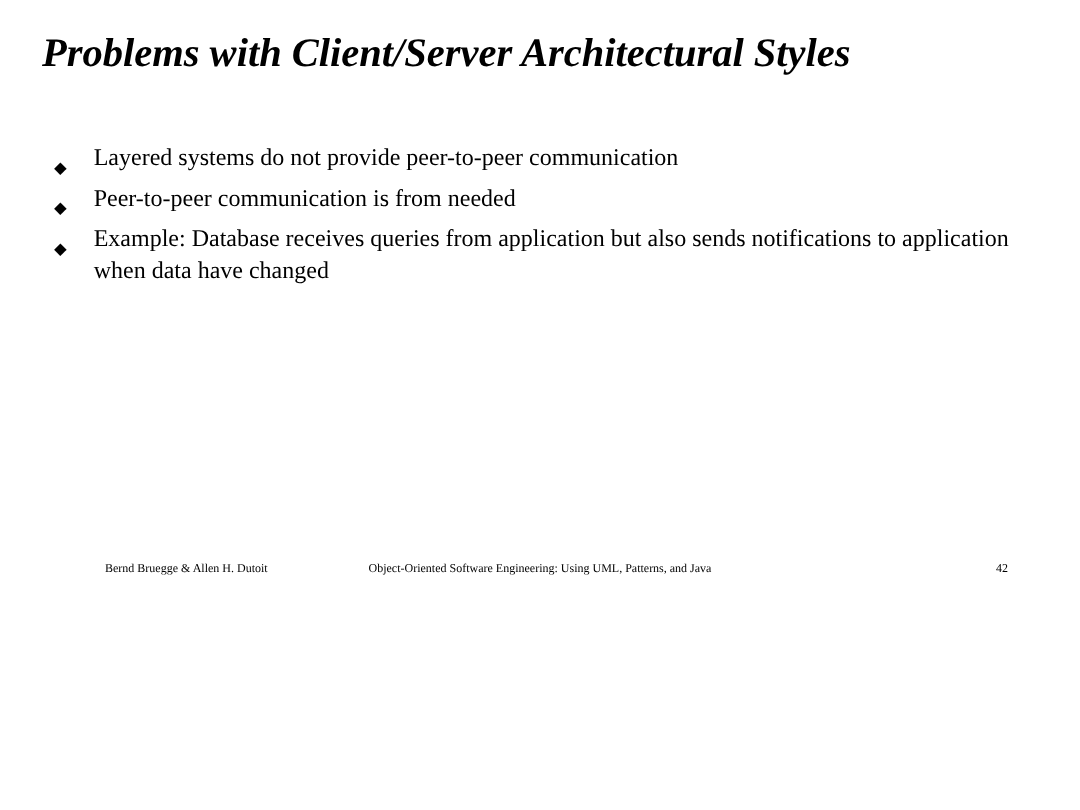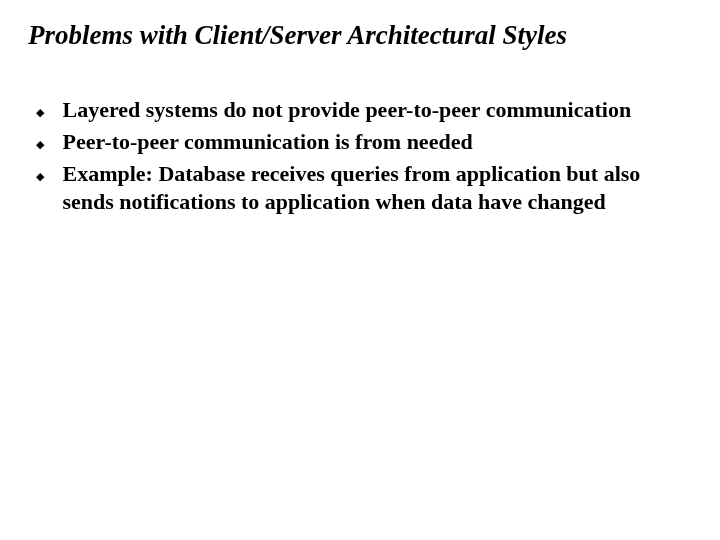--- a/index.html
+++ b/index.html
@@ -42,22 +42,21 @@
   }
   .bullet-glyph {
     flex: 0 0 auto;
     font-size: 11px;
     margin-top: 9px;
     margin-right: 18px;
     font-style: normal;
   }
   .bullet-text {
     flex: 1 1 auto;
-    font-size: 22px;
-    font-weight: bold;
+    font-size: 16px;
   }
   .footer {
     position: absolute;
     bottom: 16px;
     left: 0;
     right: 0;
     height: 14px;
     font-size: 8px;
     font-family: "Times New Roman", Times, serif;
   }
@@ -94,14 +93,19 @@
     <div class="bullet-row">
       <span class="bullet-glyph">◆</span>
       <span class="bullet-text">Peer-to-peer communication is from needed</span>
     </div>
     <div class="bullet-row">
       <span class="bullet-glyph">◆</span>
       <span class="bullet-text">Example: Database receives queries  from application but also sends notifications to application when data have changed</span>
     </div>
   </div>
 
+  <div class="footer">
+    <div class="footer-left">Bernd Bruegge &amp; Allen H. Dutoit</div>
+    <div class="footer-center">Object-Oriented Software Engineering: Using UML, Patterns, and Java</div>
+    <div class="footer-right">42</div>
+  </div>
 
 </div>
 
 </body></html>

